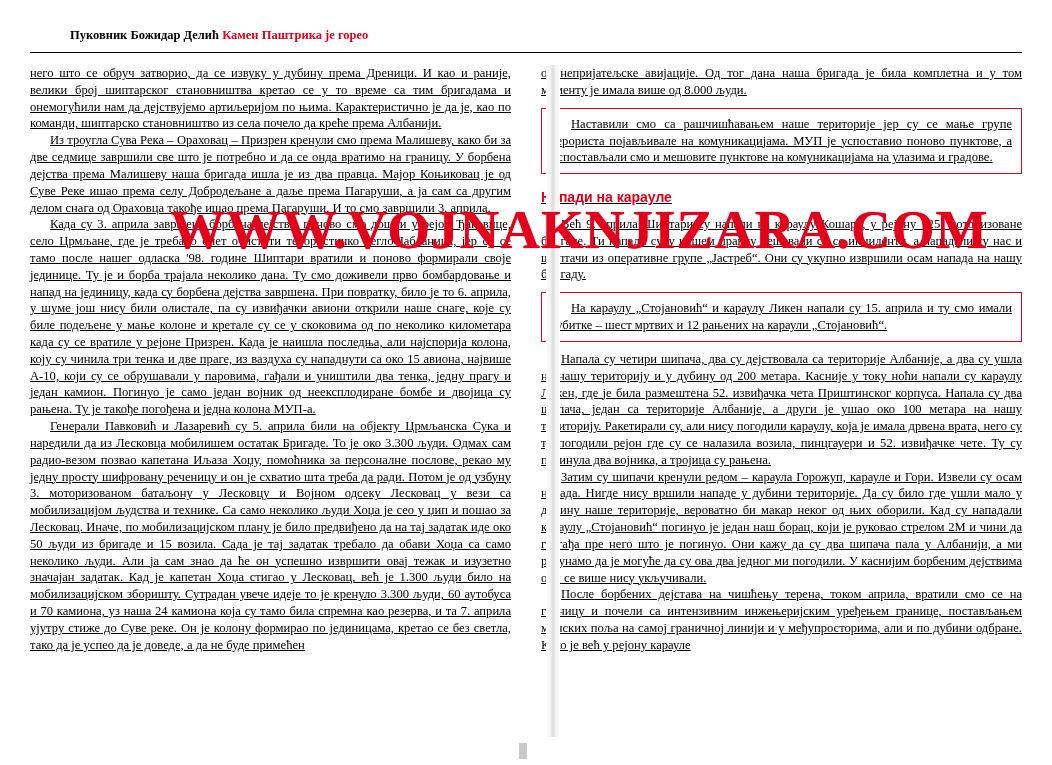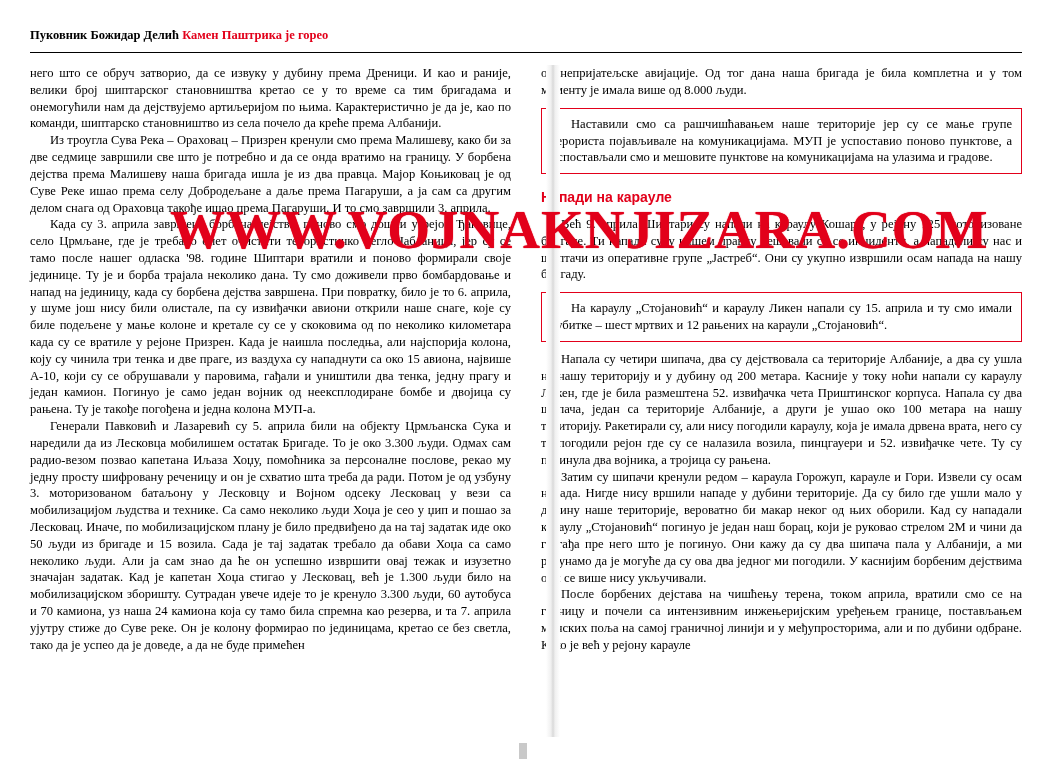--- a/index.html
+++ b/index.html
@@ -20,20 +20,21 @@
     height: 765px;
     box-sizing: border-box;
     padding: 28px 30px 10px 30px;
   }
   
   .running-head {
     position: relative;
     height: 22px;
     font-size: 12.5px;
     font-weight: bold;
+    margin-left: 40px;
   }
   .rh-left {
     position: absolute;
     left: 0;
     top: 0;
     white-space: nowrap;
   }
   .rh-right {
     position: absolute;
     right: 0;
@@ -54,20 +55,21 @@
     gap: 30px;
     margin-top: 12px;
     height: 672px;
   }
   .col {
     width: 488px;
     font-size: 12.6px;
     line-height: 1.335;
     text-align: justify;
     hyphens: auto;
+    text-decoration: underline;
   }
   .col p {
     margin: 0;
     text-indent: 20px;
   }
   .col p.noindent {
     text-indent: 0;
   }
   
   .callout {

